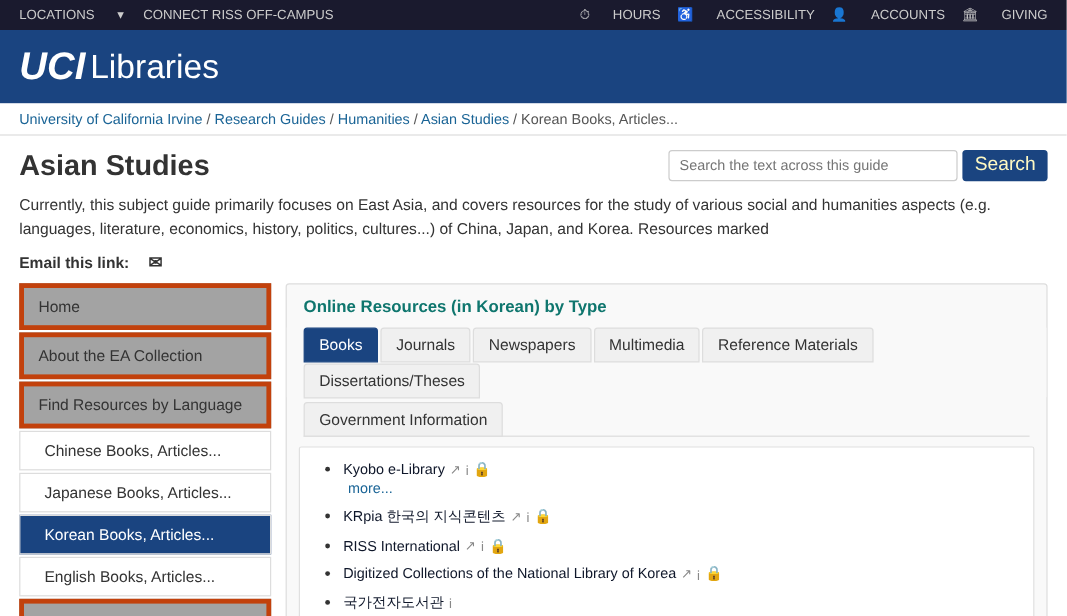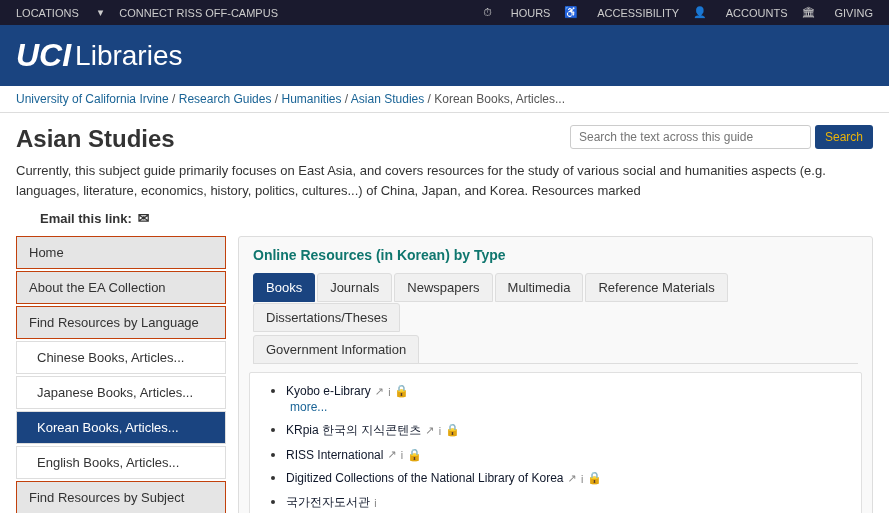--- a/index.html
+++ b/index.html
@@ -52,43 +52,42 @@
       padding: 4px 8px;
       border: 1px solid #ccc;
       border-radius: 3px;
       font-size: 12px;
       width: 241px;
       color: #999;
     }
     .search-box-area button {
       padding: 4px 10px;
       background: #1a4480;
-      color: #eab308;
+      color: #fef9c3;
       border: none;
       border-radius: 3px;
-      font-size: 12px;
+      font-size: 16px;
       cursor: pointer;
     }
 
     
     .description {
       padding: 4px 16px 8px;
       font-size: 13px;
       line-height: 1.5;
       color: #333;
     }
 
     
     .email-link {
       padding: 2px 16px 10px;
       font-size: 13px;
       display: flex;
       align-items: center;
-      gap: 6px;
-      margin-left: 24px;
+      gap: 16px;
     }
     .email-link span { font-weight: bold; }
     .envelope-icon { font-size: 14px; }
 
     
     .main-layout {
       display: flex;
       gap: 0;
       padding: 0 16px 16px;
     }
@@ -97,22 +96,22 @@
     .sidebar {
       width: 210px;
       min-width: 210px;
       margin-right: 12px;
     }
     .sidebar-item {
       display: flex;
       align-items: center;
       justify-content: space-between;
       padding: 8px 12px;
-      background: #e5e5e5;
-      border: 1px solid #c2410c;
+      background: #a3a3a3;
+      border: 4px solid #c2410c;
       margin-bottom: 2px;
       cursor: pointer;
       font-size: 13px;
       color: #333;
     }
     .sidebar-item.active { background: #1a4480; color: #fff; }
     .sidebar-item.sub {
       padding-left: 20px;
       background: #fff;
       border: 1px solid #ddd;

